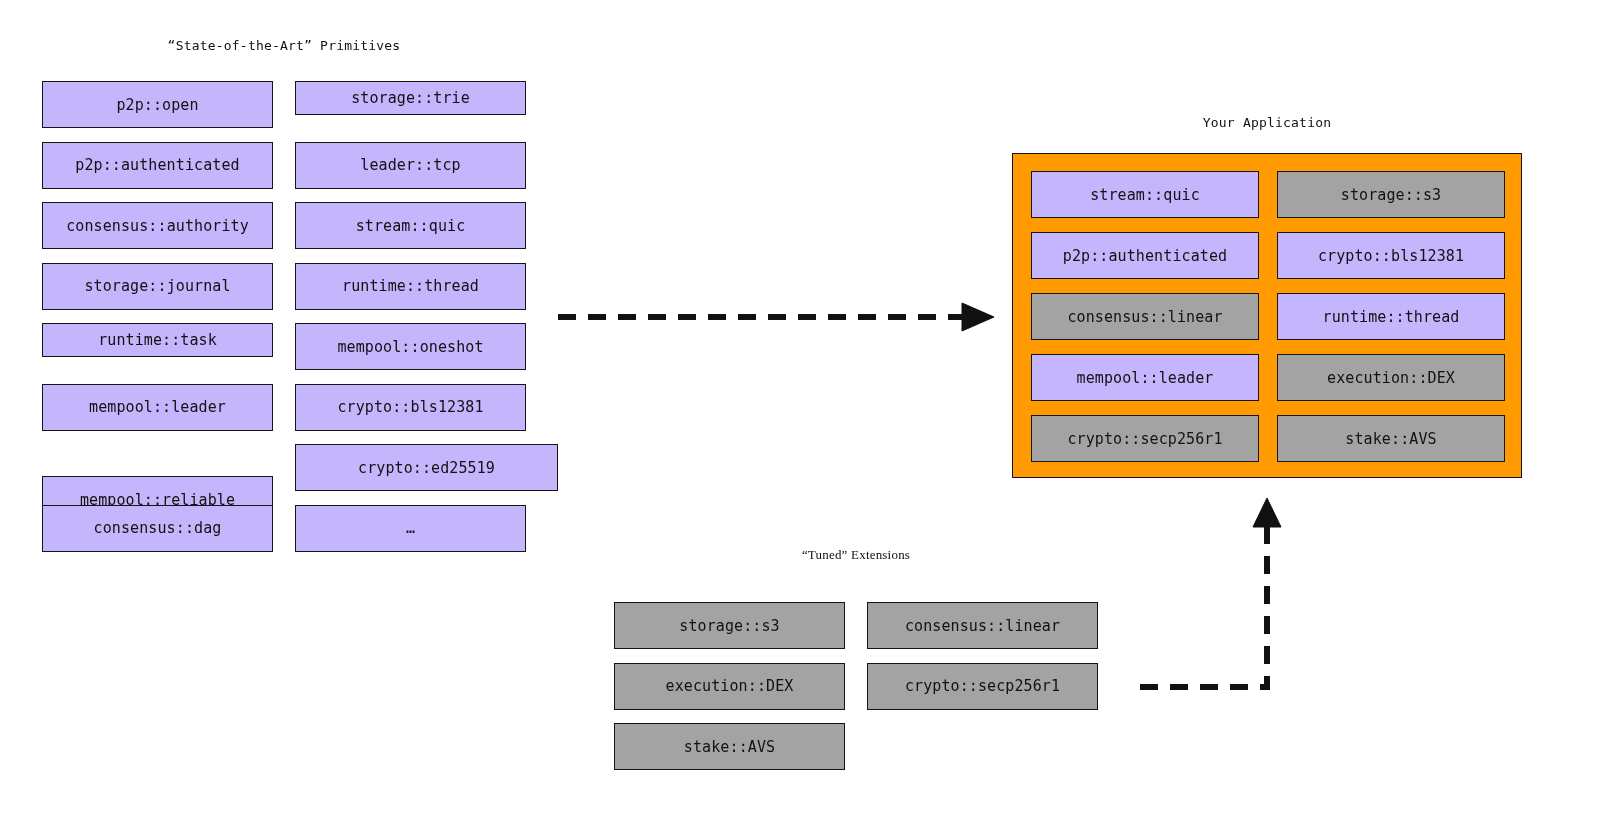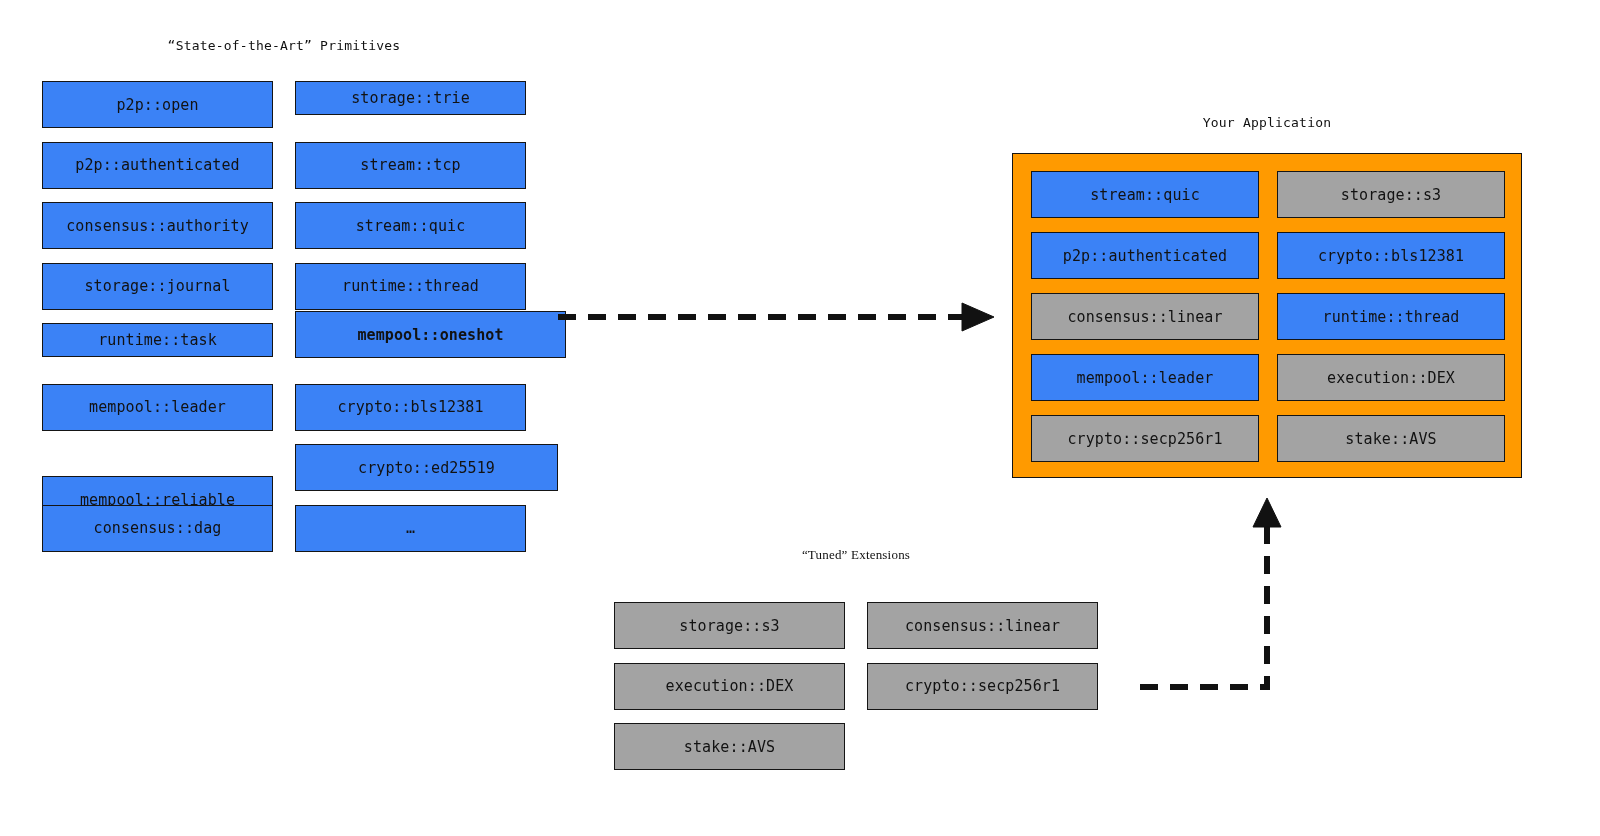--- a/index.html
+++ b/index.html
@@ -34,21 +34,21 @@
     box-sizing: border-box;
     border: 1.5px solid #151515;
     display: flex;
     align-items: center;
     justify-content: center;
     font-size: 15px;
     letter-spacing: 0.1px;
     white-space: nowrap;
     color: #121212;
   }
-  .chip.green { background: #3b82f6; }
+  .chip.green { background: #c4b5fd; }
   .chip.pink  { background: #a3a3a3; }
 
   
   #primitives-title { left: 42px; top: 38px; width: 484px; }
 
   
   #app-title { left: 1012px; top: 115px; width: 510px; }
   #app-panel {
     position: absolute;
     left: 1012px;
@@ -82,24 +82,24 @@
   <div id="primitives-group">
       <div class="chip green" style="left: 42px; top: 81px; width: 231px; height: 47px;">p2p::open</div>
       <div class="chip green" style="left: 42px; top: 141.5px; width: 231px; height: 47px;">p2p::authenticated</div>
       <div class="chip green" style="left: 42px; top: 202px; width: 231px; height: 47px;">consensus::authority</div>
       <div class="chip green" style="left: 42px; top: 262.5px; width: 231px; height: 47px;">storage::journal</div>
       <div class="chip green" style="left: 42px; top: 323px; width: 231px; height: 34px;">runtime::task</div>
       <div class="chip green" style="left: 42px; top: 383.5px; width: 231px; height: 47px;">mempool::leader</div>
       <div class="chip green" style="left: 42px; top: 444px; width: 231px; height: 47px; margin-top: 32px;">mempool::reliable</div>
       <div class="chip green" style="left: 42px; top: 504.5px; width: 231px; height: 47px;">consensus::dag</div>
       <div class="chip green" style="left: 295px; top: 81px; width: 231px; height: 34px;">storage::trie</div>
-      <div class="chip green" style="left: 295px; top: 141.5px; width: 231px; height: 47px;">stream::tcp</div>
+      <div class="chip green" style="left: 295px; top: 141.5px; width: 231px; height: 47px;">leader::tcp</div>
       <div class="chip green" style="left: 295px; top: 202px; width: 231px; height: 47px;">stream::quic</div>
       <div class="chip green" style="left: 295px; top: 262.5px; width: 231px; height: 47px;">runtime::thread</div>
-      <div class="chip green" style="left: 295px; top: 311px; width: 271px; height: 47px; font-weight: bold;">mempool::oneshot</div>
+      <div class="chip green" style="left: 295px; top: 323px; width: 231px; height: 47px;">mempool::oneshot</div>
       <div class="chip green" style="left: 295px; top: 383.5px; width: 231px; height: 47px;">crypto::bls12381</div>
       <div class="chip green" style="left: 295px; top: 444px; width: 263px; height: 47px;">crypto::ed25519</div>
       <div class="chip green" style="left: 295px; top: 504.5px; width: 231px; height: 47px;">…</div>
     </div>
 
   <div class="section-title" id="app-title">Your Application</div>
 
   <div id="app-panel"></div>
   <div id="app-group">
       <div class="chip green" style="left: 1031px; top: 171px; width: 228px; height: 47px;">stream::quic</div>

